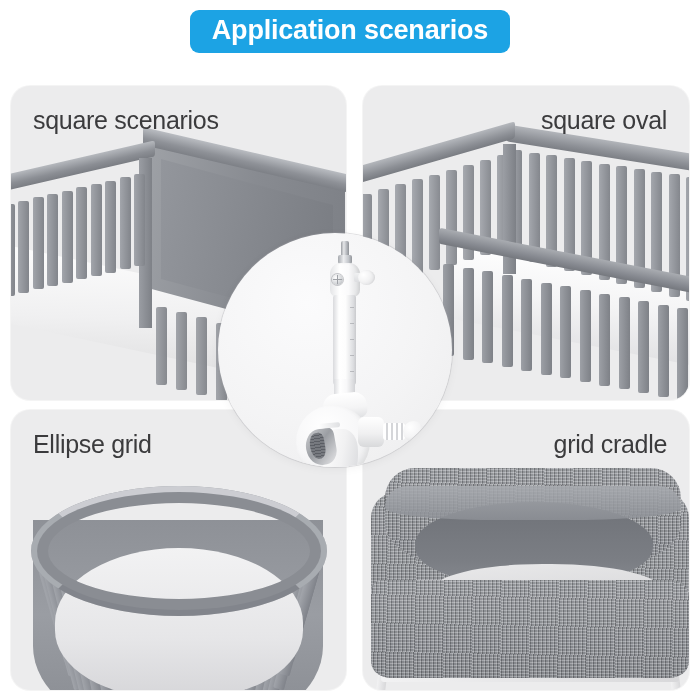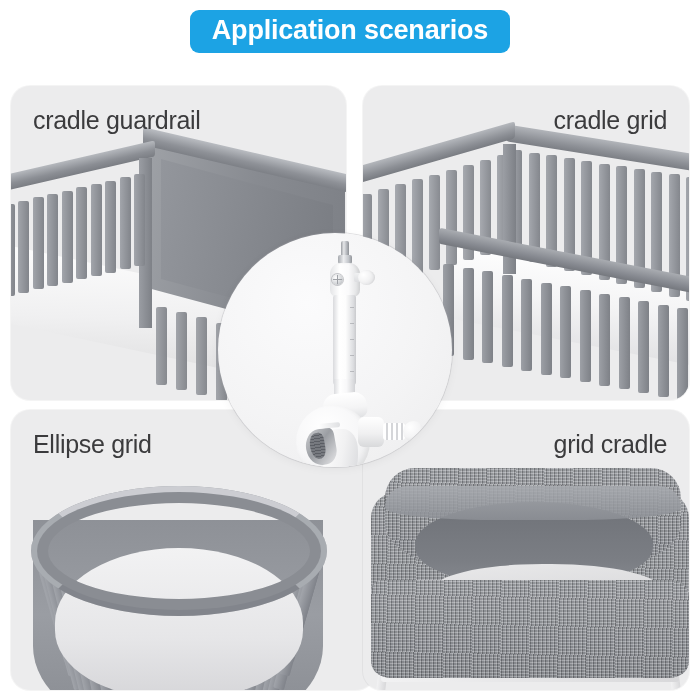--- a/index.html
+++ b/index.html
@@ -45,21 +45,21 @@
   
   .panel {
     position: absolute;
     background: #ececed;
     border-radius: 19px;
     overflow: hidden;
     box-shadow: 0 0 0 1px rgba(0,0,0,0.045);
   }
   #panel-tl { left: 11px;  top: 86px;  width: 335px; height: 314px; }
   #panel-tr { left: 363px; top: 86px;  width: 326px; height: 314px; }
-  #panel-bl { left: 11px;  top: 410px; width: 364px; height: 280px; }
+  #panel-bl { left: 11px;  top: 410px; width: 335px; height: 280px; }
   #panel-br { left: 363px; top: 410px; width: 326px; height: 280px; }
 
   .panel-label {
     position: absolute;
     top: 20px;
     font-size: 25px;
     color: #3b3b3d;
     letter-spacing: -0.3px;
     z-index: 6;
     white-space: nowrap;
@@ -517,21 +517,21 @@
           <div class="tl-slat-r" style="left: 203px; top: 175.4px; height: 78px; opacity: 0.9;"></div>
           <div class="tl-slat-r" style="left: 223px; top: 180.6px; height: 78px; opacity: 0.9;"></div>
           <div class="tl-slat-r" style="left: 243px; top: 185.8px; height: 78px; opacity: 0.9;"></div>
           <div class="tl-slat-r" style="left: 263px; top: 191px; height: 78px; opacity: 0.9;"></div>
           <div class="tl-slat-r" style="left: 283px; top: 196.2px; height: 78px; opacity: 0.9;"></div>
           <div class="tl-slat-r" style="left: 303px; top: 201.4px; height: 78px; opacity: 0.9;"></div>
           <div class="tl-slat-r" style="left: 323px; top: 206.6px; height: 78px; opacity: 0.9;"></div>
         </div>
     </div>
   </div>
-  <div class="panel-label label-left">cradle guardrail</div>
+  <div class="panel-label label-left">square scenarios</div>
 </div>
 
 <div class="panel" id="panel-tr">
   <div class="photo">
     <div id="crib-tr">
       <div id="tr-mattress"></div>
       <div id="tr-slats-back">
           <div class="tr-slat" style="left: 160px; top: 16px; height: 108px;"></div>
           <div class="tr-slat" style="left: 177.5px; top: 18.7125px; height: 109.6px;"></div>
           <div class="tr-slat" style="left: 195px; top: 21.425px; height: 111.2px;"></div>
@@ -567,21 +567,21 @@
           <div class="tr-slat-f" style="left: 209px; top: 152.23px; height: 92px;"></div>
           <div class="tr-slat-f" style="left: 228.5px; top: 155.935px; height: 92px;"></div>
           <div class="tr-slat-f" style="left: 248px; top: 159.64px; height: 92px;"></div>
           <div class="tr-slat-f" style="left: 267.5px; top: 163.345px; height: 92px;"></div>
           <div class="tr-slat-f" style="left: 287px; top: 167.05px; height: 92px;"></div>
           <div class="tr-slat-f" style="left: 306.5px; top: 170.755px; height: 92px;"></div>
           <div class="tr-slat-f" style="left: 326px; top: 174.46px; height: 92px;"></div>
         </div>
     </div>
   </div>
-  <div class="panel-label label-right">cradle grid</div>
+  <div class="panel-label label-right">square oval</div>
 </div>
 
 <div class="panel" id="panel-bl">
   <div class="photo">
     <div id="crib-bl">
       <div id="bl-body"></div>
       <div id="bl-slats">
           <div class="bl-slat" style="left: 8.5px; top: 81px; height: 100px; transform: rotate(-16deg);"></div>
           <div class="bl-slat" style="left: 9.60394px; top: 88.144px; height: 107.269px; transform: rotate(-15.8738deg);"></div>
           <div class="bl-slat" style="left: 12.8984px; top: 95.1753px; height: 114.424px; transform: rotate(-15.4973deg);"></div>

